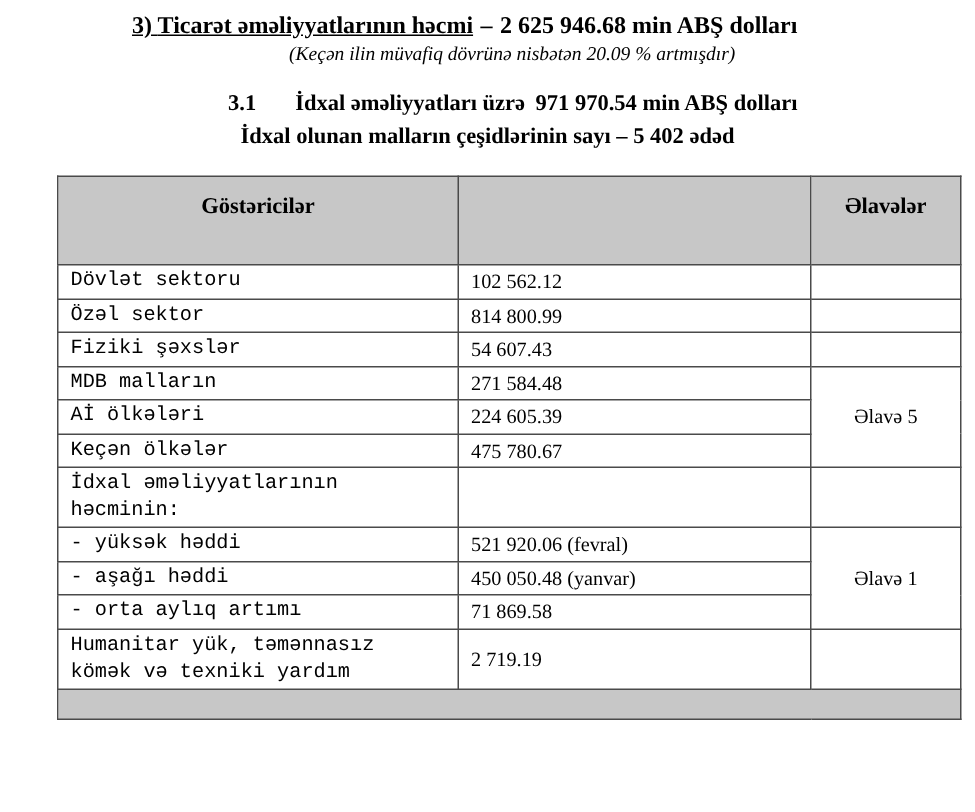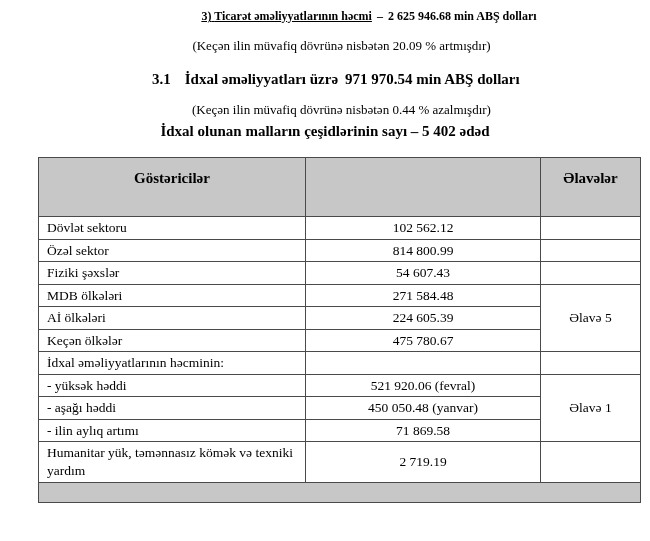--- a/index.html
+++ b/index.html
@@ -13,49 +13,49 @@
   }
   .page {
     width: 650px;
     height: 541px;
     box-sizing: border-box;
     padding-top: 9px;
     position: relative;
   }
   .title-line {
     margin-left: 88px;
-    font-size: 12px;
+    font-size: 16px;
     font-weight: bold;
     white-space: nowrap;
-    text-align: center;
   }
   .u { text-decoration: underline; }
   .dash { margin: 0 5px; }
   .note {
-    margin-top: 14px;
+    margin-top: 1px;
     text-align: center;
     font-size: 13px;
+    font-style: italic;
     padding-left: 33px;
   }
   .subtotal {
     margin-top: 18px;
     padding-right: 45px;
     text-align: center;
     font-size: 14px;
     font-weight: bold;
     font-style: italic;
   }
   .import-line {
     margin-top: 17px;
     margin-left: 152px;
     font-size: 15px;
     font-weight: bold;
     white-space: nowrap;
   }
-  .import-num { margin-right: 14px; }
+  .import-num { margin-right: 26px; }
   .import-value { margin-left: 7px; }
   .variety-line {
     margin-top: 5px;
     text-align: center;
     font-size: 15px;
     font-weight: bold;
   }
   table.indicators {
     border-collapse: collapse;
     table-layout: fixed;
@@ -77,23 +77,23 @@
   table.indicators thead th {
     background: #c7c7c7;
     box-sizing: border-box;
     height: 59px;
     vertical-align: top;
     padding-top: 11px;
     text-align: center;
     font-weight: bold;
     font-size: 15px;
   }
-  td.label { text-align: left; height: 17px; }
+  td.label { text-align: left; height: 17px; font-family: Liberation Mono, monospace; }
   td.sub   { padding-left: 24px; border-radius: 11px; }
-  td.value { text-align: center; height: 17px; }
+  td.value { text-align: left; height: 17px; }
   td.appendix { text-align: center; }
   tr.humanitar td { height: auto; }
   tr.footer-strip td {
     background: #c7c7c7;
     height: 19px;
     padding: 0;
   }
 </style>
 </head>
 <body>
@@ -104,21 +104,20 @@
     <span class="u"><span>3)</span> <span>Ticarət əməliyyatlarının həcmi</span></span><span class="dash">–</span><span>2 625 946.68</span> <span>min ABŞ dolları</span>
   </div>
 
   <div class="note">(Keçən ilin müvafiq dövrünə nisbətən 20.09 % artmışdır)</div>
 
 
   <div class="import-line">
     <span class="import-num">3.1</span><span>İdxal əməliyyatları üzrə</span><span class="import-value">971 970.54</span> <span>min ABŞ dolları</span>
   </div>
 
-  <div class="note">(Keçən ilin müvafiq dövrünə nisbətən 0.44 % azalmışdır)</div>
 
   <div class="variety-line">İdxal olunan malların çeşidlərinin sayı – 5 402 ədəd</div>
 
   <table class="indicators">
     <colgroup>
       <col class="c1">
         <col class="c2">
         <col class="c3">
     </colgroup>
     <thead>
@@ -138,21 +137,21 @@
         <td class="label">Özəl sektor</td>
         <td class="value">814 800.99</td>
         <td class="appendix"></td>
       </tr>
       <tr>
         <td class="label">Fiziki şəxslər</td>
         <td class="value">54 607.43</td>
         <td class="appendix"></td>
       </tr>
       <tr>
-        <td class="label">MDB ölkələri</td>
+        <td class="label">MDB malların</td>
         <td class="value">271 584.48</td>
         <td class="appendix" rowspan="3">Əlavə 5</td>
       </tr>
       <tr>
         <td class="label">Aİ ölkələri</td>
         <td class="value">224 605.39</td>
       </tr>
       <tr>
         <td class="label">Keçən ölkələr</td>
         <td class="value">475 780.67</td>
@@ -165,21 +164,21 @@
       <tr>
         <td class="label sub">- yüksək həddi</td>
         <td class="value">521 920.06 (fevral)</td>
         <td class="appendix" rowspan="3">Əlavə 1</td>
       </tr>
       <tr>
         <td class="label sub">- aşağı həddi</td>
         <td class="value">450 050.48 (yanvar)</td>
       </tr>
       <tr>
-        <td class="label sub">- ilin aylıq artımı</td>
+        <td class="label sub">- orta aylıq artımı</td>
         <td class="value">71 869.58</td>
       </tr>
       <tr class="humanitar">
         <td class="label">Humanitar yük, təmənnasız kömək və texniki yardım</td>
         <td class="value">2 719.19</td>
         <td class="appendix"></td>
       </tr>
       <tr class="footer-strip">
         <td colspan="3"></td>
       </tr>

